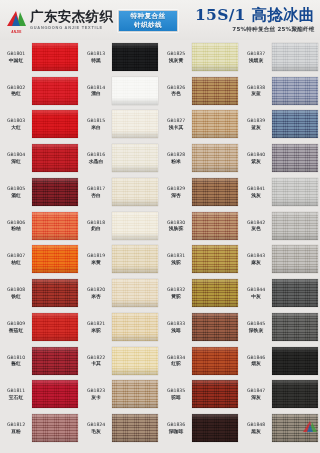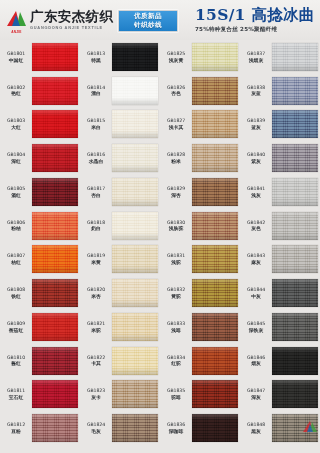--- a/index.html
+++ b/index.html
@@ -56,21 +56,21 @@
     background:linear-gradient(180deg,#3f9bdd 0%,#1f7fc8 100%);
     border:1px solid #cfd3d6;border-radius:1px;
     display:flex;flex-direction:column;align-items:center;justify-content:center;
     box-shadow:0 0 0 1px rgba(255,255,255,.5);
   }
   .badge span{
     font-size:6.6px;color:#fff;font-weight:bold;line-height:9px;letter-spacing:.4px;
     font-family:"DejaVu Sans",sans-serif;
     text-shadow:0 1px 0 rgba(0,0,0,.25);
   }
-  .title-block{position:absolute;left:195px;top:6px;text-align:left;}
+  .title-block{position:absolute;left:195px;top:6px;text-align:right;}
   .title-main{
     font-size:15.5px;font-weight:bold;color:#14478f;letter-spacing:.3px;
     font-family:"DejaVu Serif",serif;line-height:18px;white-space:nowrap;
   }
   .title-sub{
     font-size:5.6px;color:#3a3f45;letter-spacing:.2px;margin-top:2px;
     font-weight:bold;white-space:nowrap;font-family:"DejaVu Sans",sans-serif;
   }
   
   .grid{
@@ -151,21 +151,21 @@
       <span class="tri-blue"></span>
       <span class="mark-sub">ANJIE</span>
     </div>
     <div class="logo-text">
       <div class="logo-cn">广东安杰纺织</div>
       <div class="logo-en">GUANGDONG ANJIE TEXTILE</div>
     </div>
   </div>
 
   <div class="badge">
-    <span>优质新品</span>
+    <span>特种复合丝</span>
     <span>针织纱线</span>
   </div>
 
   <div class="title-block">
     <div class="title-main">15S/1 高捻冰曲</div>
     <div class="title-sub">75%特种复合丝 25%聚酯纤维</div>
   </div>
 
 </div>
 

